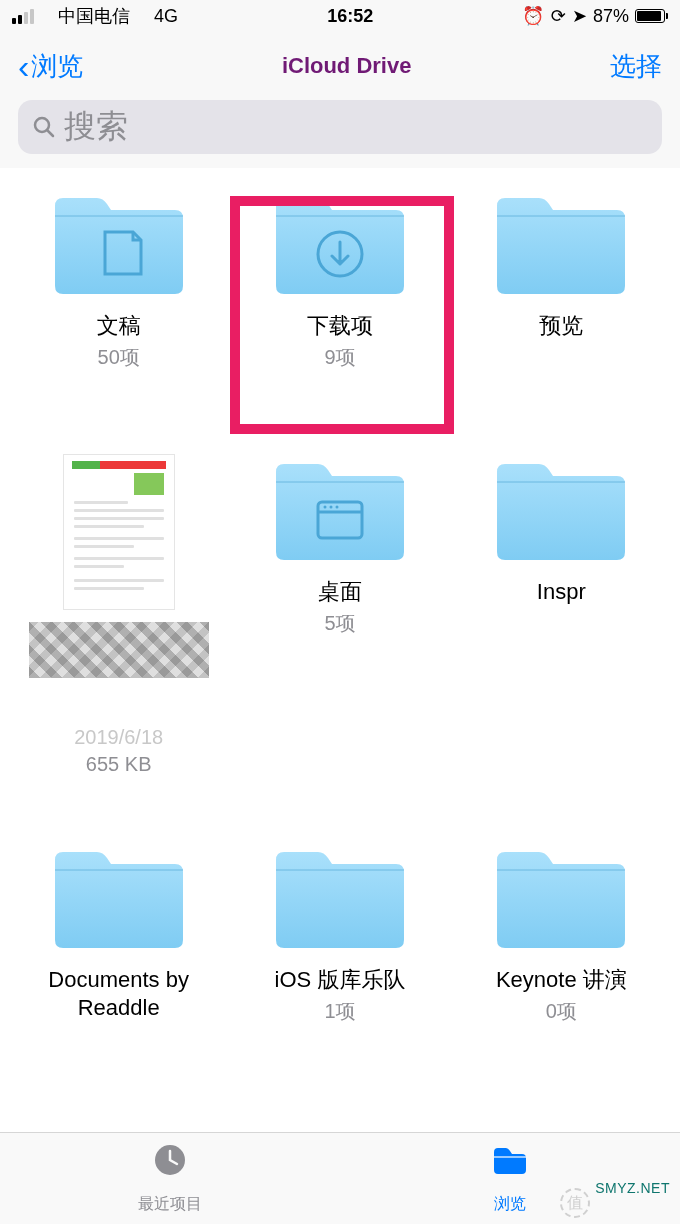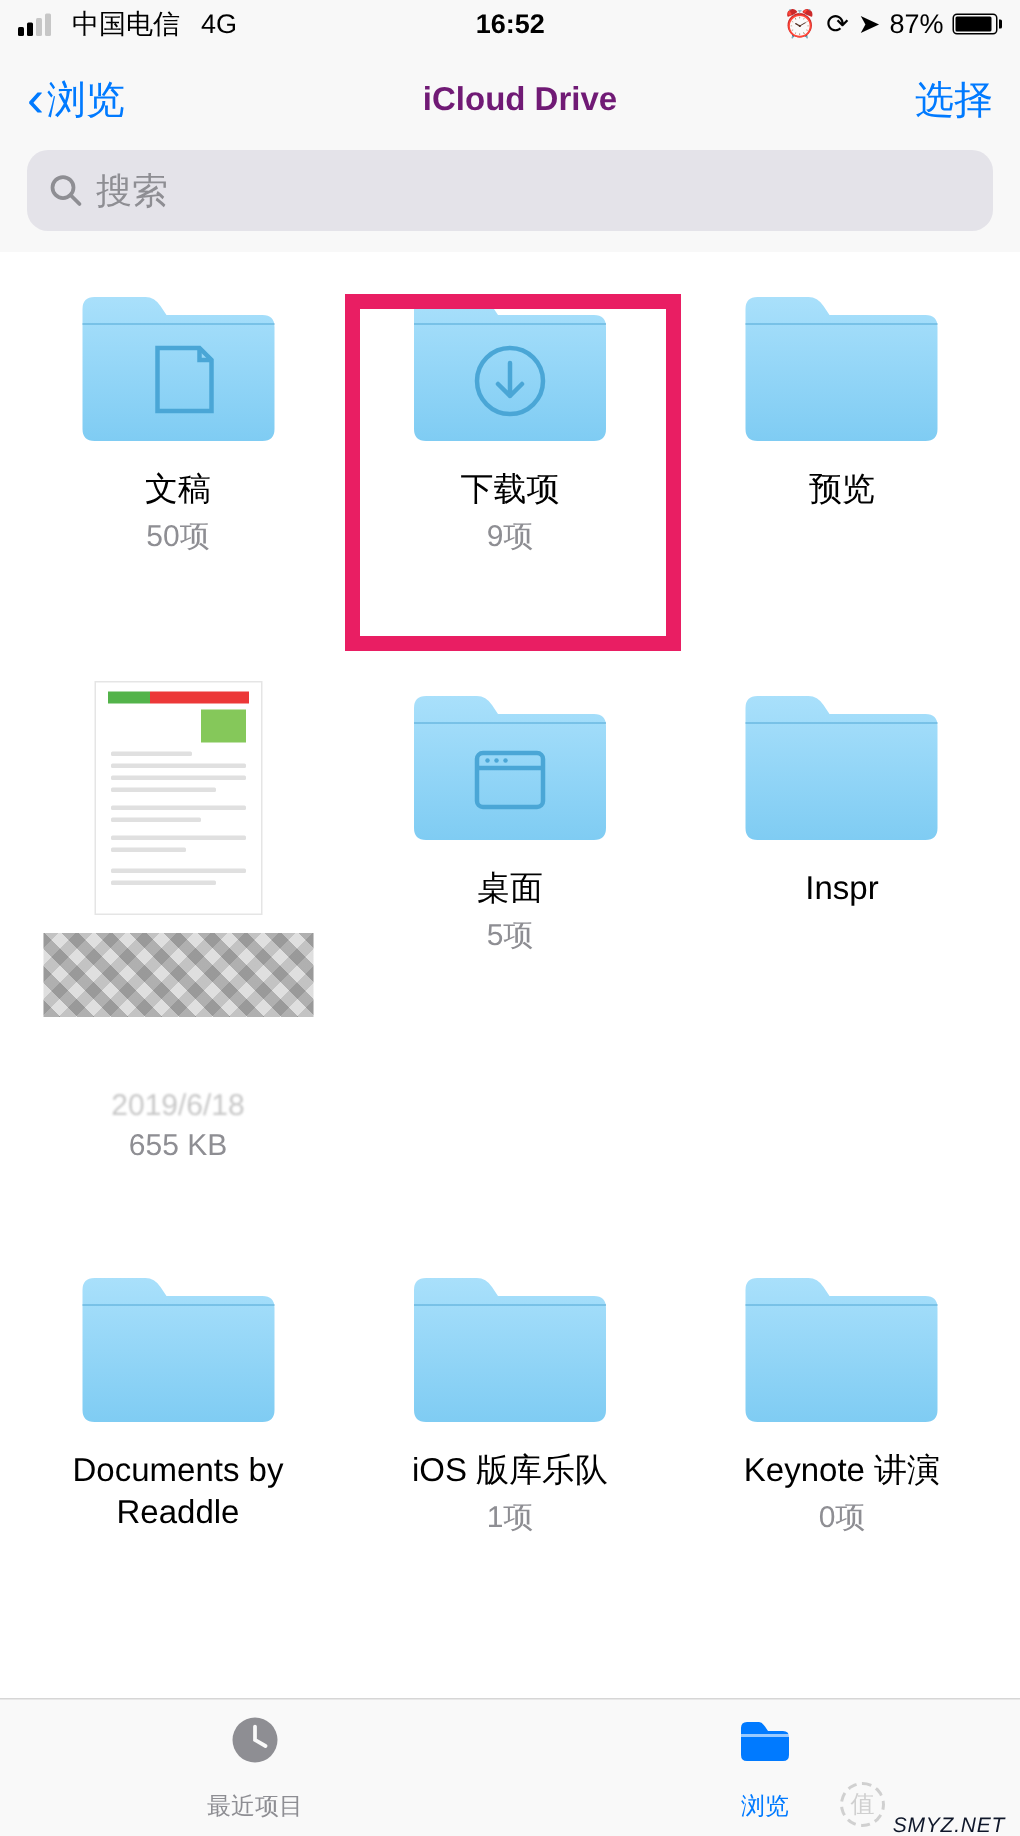--- a/index.html
+++ b/index.html
@@ -17,21 +17,21 @@
     
     .status-bar {
       height: 32px;
       display: flex;
       align-items: center;
       padding: 0 12px;
       font-size: 18px;
       color: #000;
       background: #f8f8f8;
     }
-    .status-left { display: flex; align-items: center; gap: 14px; }
+    .status-left { display: flex; align-items: center; gap: 24px; }
     .signal-bars { display: inline-flex; align-items: flex-end; gap: 2px; }
     .signal-bars span { width: 4px; background: #c7c7c7; display: inline-block; border-radius: 1px; }
     .signal-bars span:nth-child(1){height:6px;background:#000;}
     .signal-bars span:nth-child(2){height:9px;background:#000;}
     .signal-bars span:nth-child(3){height:12px;}
     .signal-bars span:nth-child(4){height:15px;}
     .status-center { flex: 1; text-align: center; font-weight: 600; }
     .status-right { display: flex; align-items: center; gap: 6px; }
     .battery { display: inline-flex; align-items: center; }
     .battery-body { width: 30px; height: 14px; border: 1.5px solid #000; border-radius: 3px; position: relative; }
@@ -54,21 +54,21 @@
     
     .search-wrap { padding: 0 18px 14px; background: #f8f8f8; }
     .search-field {
       background: #e4e3e9;
       border-radius: 14px;
       height: 54px;
       display: flex;
       align-items: center;
       padding: 0 14px;
       color: #8e8e93;
-      font-size: 24px;
+      font-size: 32px;
       gap: 8px;
     }
 
     
     .content {
       flex: 1;
       background: #fff;
       padding: 20px 10px 10px;
       overflow: hidden;
     }
@@ -134,25 +134,24 @@
       gap: 16px;
       cursor: pointer;
     }
     .tab-label { font-size: 16px; }
     .tab.inactive { color: #8e8e93; }
     .tab.active { color: #007aff; }
 
     
     .watermark {
       position: absolute;
-      right: 10px; bottom: 0;
-      font-size: 14px; color: #0f172a;
+      right: 10px; bottom: 28px;
+      font-size: 14px; color: #0f766e;
       font-weight: 500;
       letter-spacing: 0.5px;
-      font-style: italic;
     }
     .watermark-badge {
       position: absolute;
       right: 90px; bottom: 6px;
       width: 30px; height: 30px;
       border: 2px dashed #d0d0d0;
       border-radius: 50%;
       color: #d0d0d0;
       font-size: 16px;
       display: flex; align-items: center; justify-content: center;

